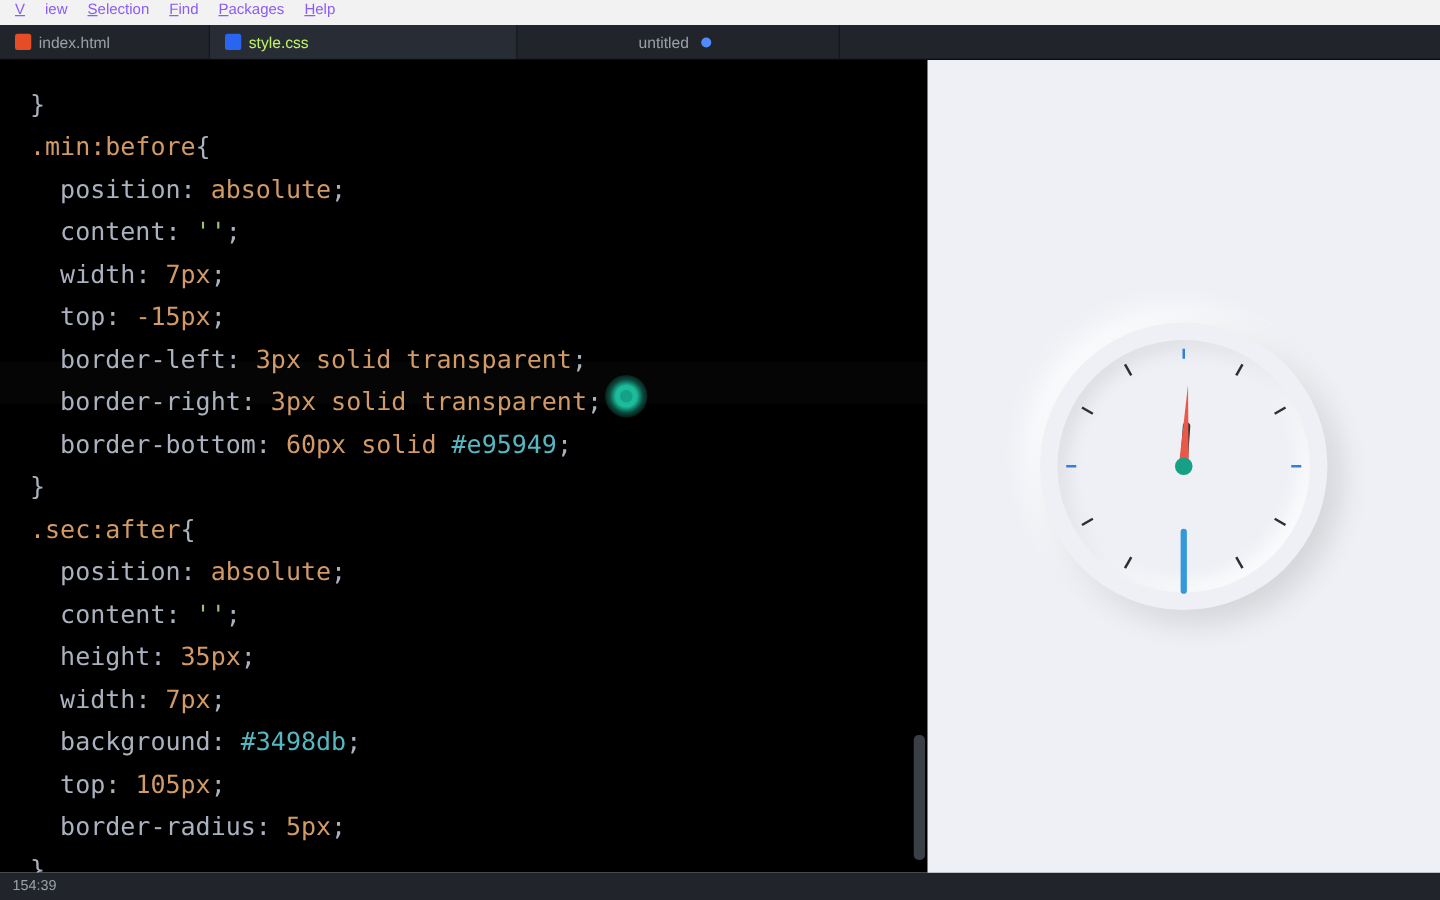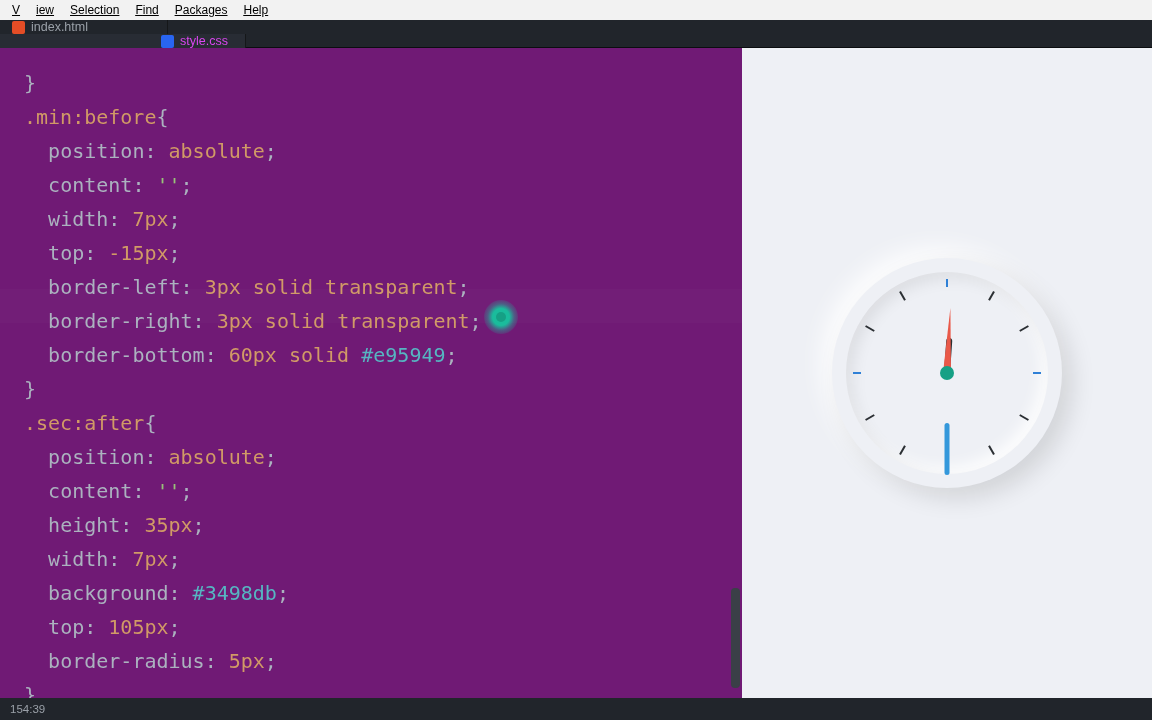--- a/index.html
+++ b/index.html
@@ -1,35 +1,35 @@
 <!DOCTYPE html>
 <html><head>
 <meta charset="utf-8">
 <style>
 * { margin: 0; padding: 0; box-sizing: border-box; }
 html, body { width: 1152px; height: 720px; overflow: hidden; font-family: "Segoe UI", Arial, sans-serif; }
 
 
-.menubar { height: 20px; background: #f2f2f2; display: flex; align-items: center; padding: 0 4px; font-size: 12px; color: #000000; text-decoration: underline; }
+.menubar { height: 20px; background: #f2f2f2; display: flex; align-items: flex-start; padding: 0 4px; font-size: 12px; color: #8b5cf6; }
 .menubar span { padding: 0 8px; cursor: default; }
 .menubar span u { text-decoration: underline; }
 
 
-.tabbar { height: 28px; background: #21252b; display: flex; border-bottom: 1px solid #0b0d10; flex-direction: column; }
+.tabbar { height: 28px; background: #21252b; display: flex; border-bottom: 1px solid #0b0d10; }
 .tab { display: flex; align-items: center; padding: 0 18px 0 12px; font-size: 12.5px; color: #9aa0a8; position: relative; cursor: default; }
-.tab.active { background: #282c34; color: #d946ef; justify-content: flex-end; }
+.tab.active { background: #282c34; color: #bef264; }
 .tab.sep::after { content: ''; position: absolute; right: 0; top: 0; bottom: 0; width: 1px; background: #151719; }
 .tab .icon-html, .tab .icon-css { width: 13px; height: 13px; margin-right: 6px; border-radius: 2px; display: inline-block; }
 .tab .icon-html { background: #e44d26; }
 .tab .icon-css { background: #2965f1; }
 .tab .mod { width: 8px; height: 8px; border-radius: 50%; background: #528bff; margin-left: 10px; }
 
 
 .main { display: flex; height: calc(720px - 20px - 28px - 22px); }
-.editor { flex: 1 1 62%; background: #701a75; color: #abb2bf; font-family: "Consolas","Courier New",monospace; font-size: 20px; line-height: 34px; padding: 18px 0 0 24px; position: relative; overflow: hidden; }
+.editor { flex: 1 1 62%; background: #000000; color: #abb2bf; font-family: "Consolas","Courier New",monospace; font-size: 20px; line-height: 34px; padding: 18px 0 0 24px; position: relative; overflow: hidden; }
 .preview { flex: 0 0 410px; background: #eef0f5; display: flex; align-items: center; justify-content: center; }
 
 
 .cursor-ring { position: absolute; width: 34px; height: 34px; border-radius: 50%; background: radial-gradient(circle, #1abc9c 0%, #1abc9c 35%, rgba(26,188,156,0.4) 55%, rgba(26,188,156,0) 80%); left: 484px; top: 252px; }
 .cursor-ring::after { content: ''; position: absolute; width: 10px; height: 10px; border-radius: 50%; background: #16a085; top: 12px; left: 12px; }
 
 .line-hi { position: absolute; left: 0; right: 0; height: 34px; top: 241px; background: rgba(255,255,255,0.02); }
 
 
 .sel  { color: #d19a66; }   
@@ -74,20 +74,24 @@
 </div>
 
 <div class="tabbar">
   <div class="tab sep" style="width:168px">
     <span class="icon-html"></span>
     <span>index.html</span>
   </div>
   <div class="tab active sep" style="width:246px">
     <span class="icon-css"></span>
     <span>style.css</span>
+  </div>
+  <div class="tab sep" style="width:258px; justify-content:center">
+    <span>untitled</span>
+    <span class="mod"></span>
   </div>
 </div>
 
 <div class="main">
 
   <div class="editor">
     <div class="line-hi"></div>
 <pre><span class="punc">}</span>
 <span class="sel">.min:before</span><span class="punc">{</span>
   <span class="prop">position</span><span class="punc">: </span><span class="val">absolute</span><span class="punc">;</span>

